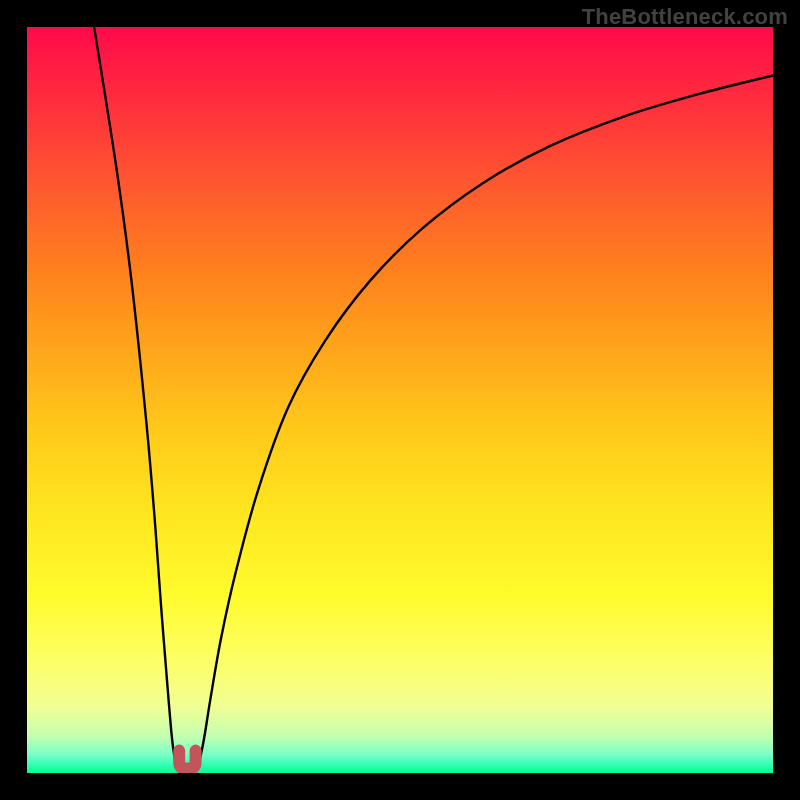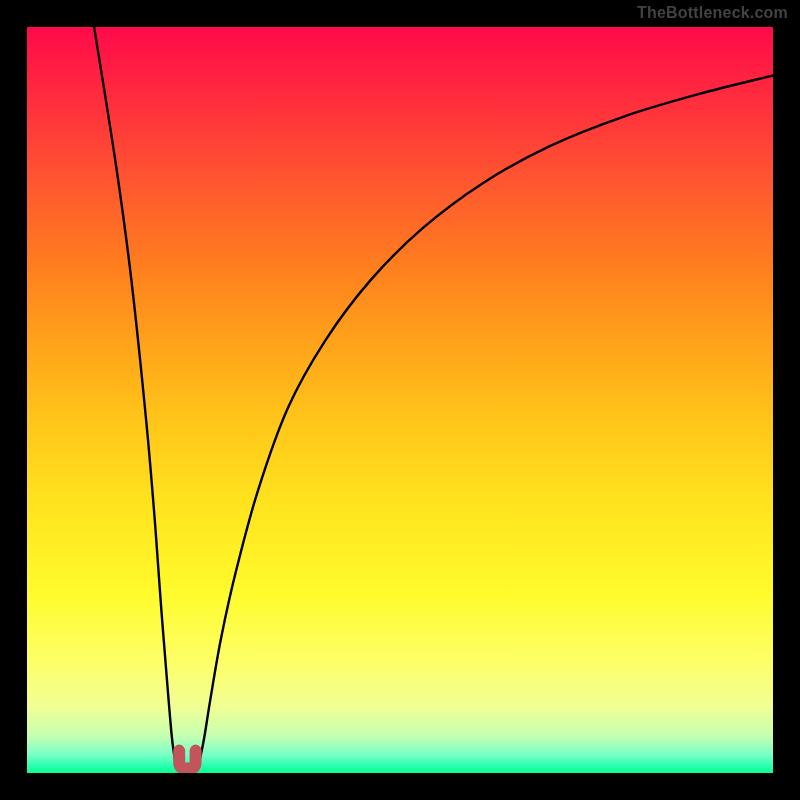--- a/index.html
+++ b/index.html
@@ -54,21 +54,21 @@
     left: 0;
     top: 0;
     width: 100%;
     height: 100%;
   }
   .brand {
     position: absolute;
     top: 4px;
     right: 12px;
     color: #424242;
-    font-size: 16px;
+    font-size: 22px;
     font-weight: 600;
     letter-spacing: 0.2px;
     user-select: none;
   }
 </style>
 </head>
 <body>
 
 <div class="frame">
   <div class="brand">TheBottleneck.com</div>

